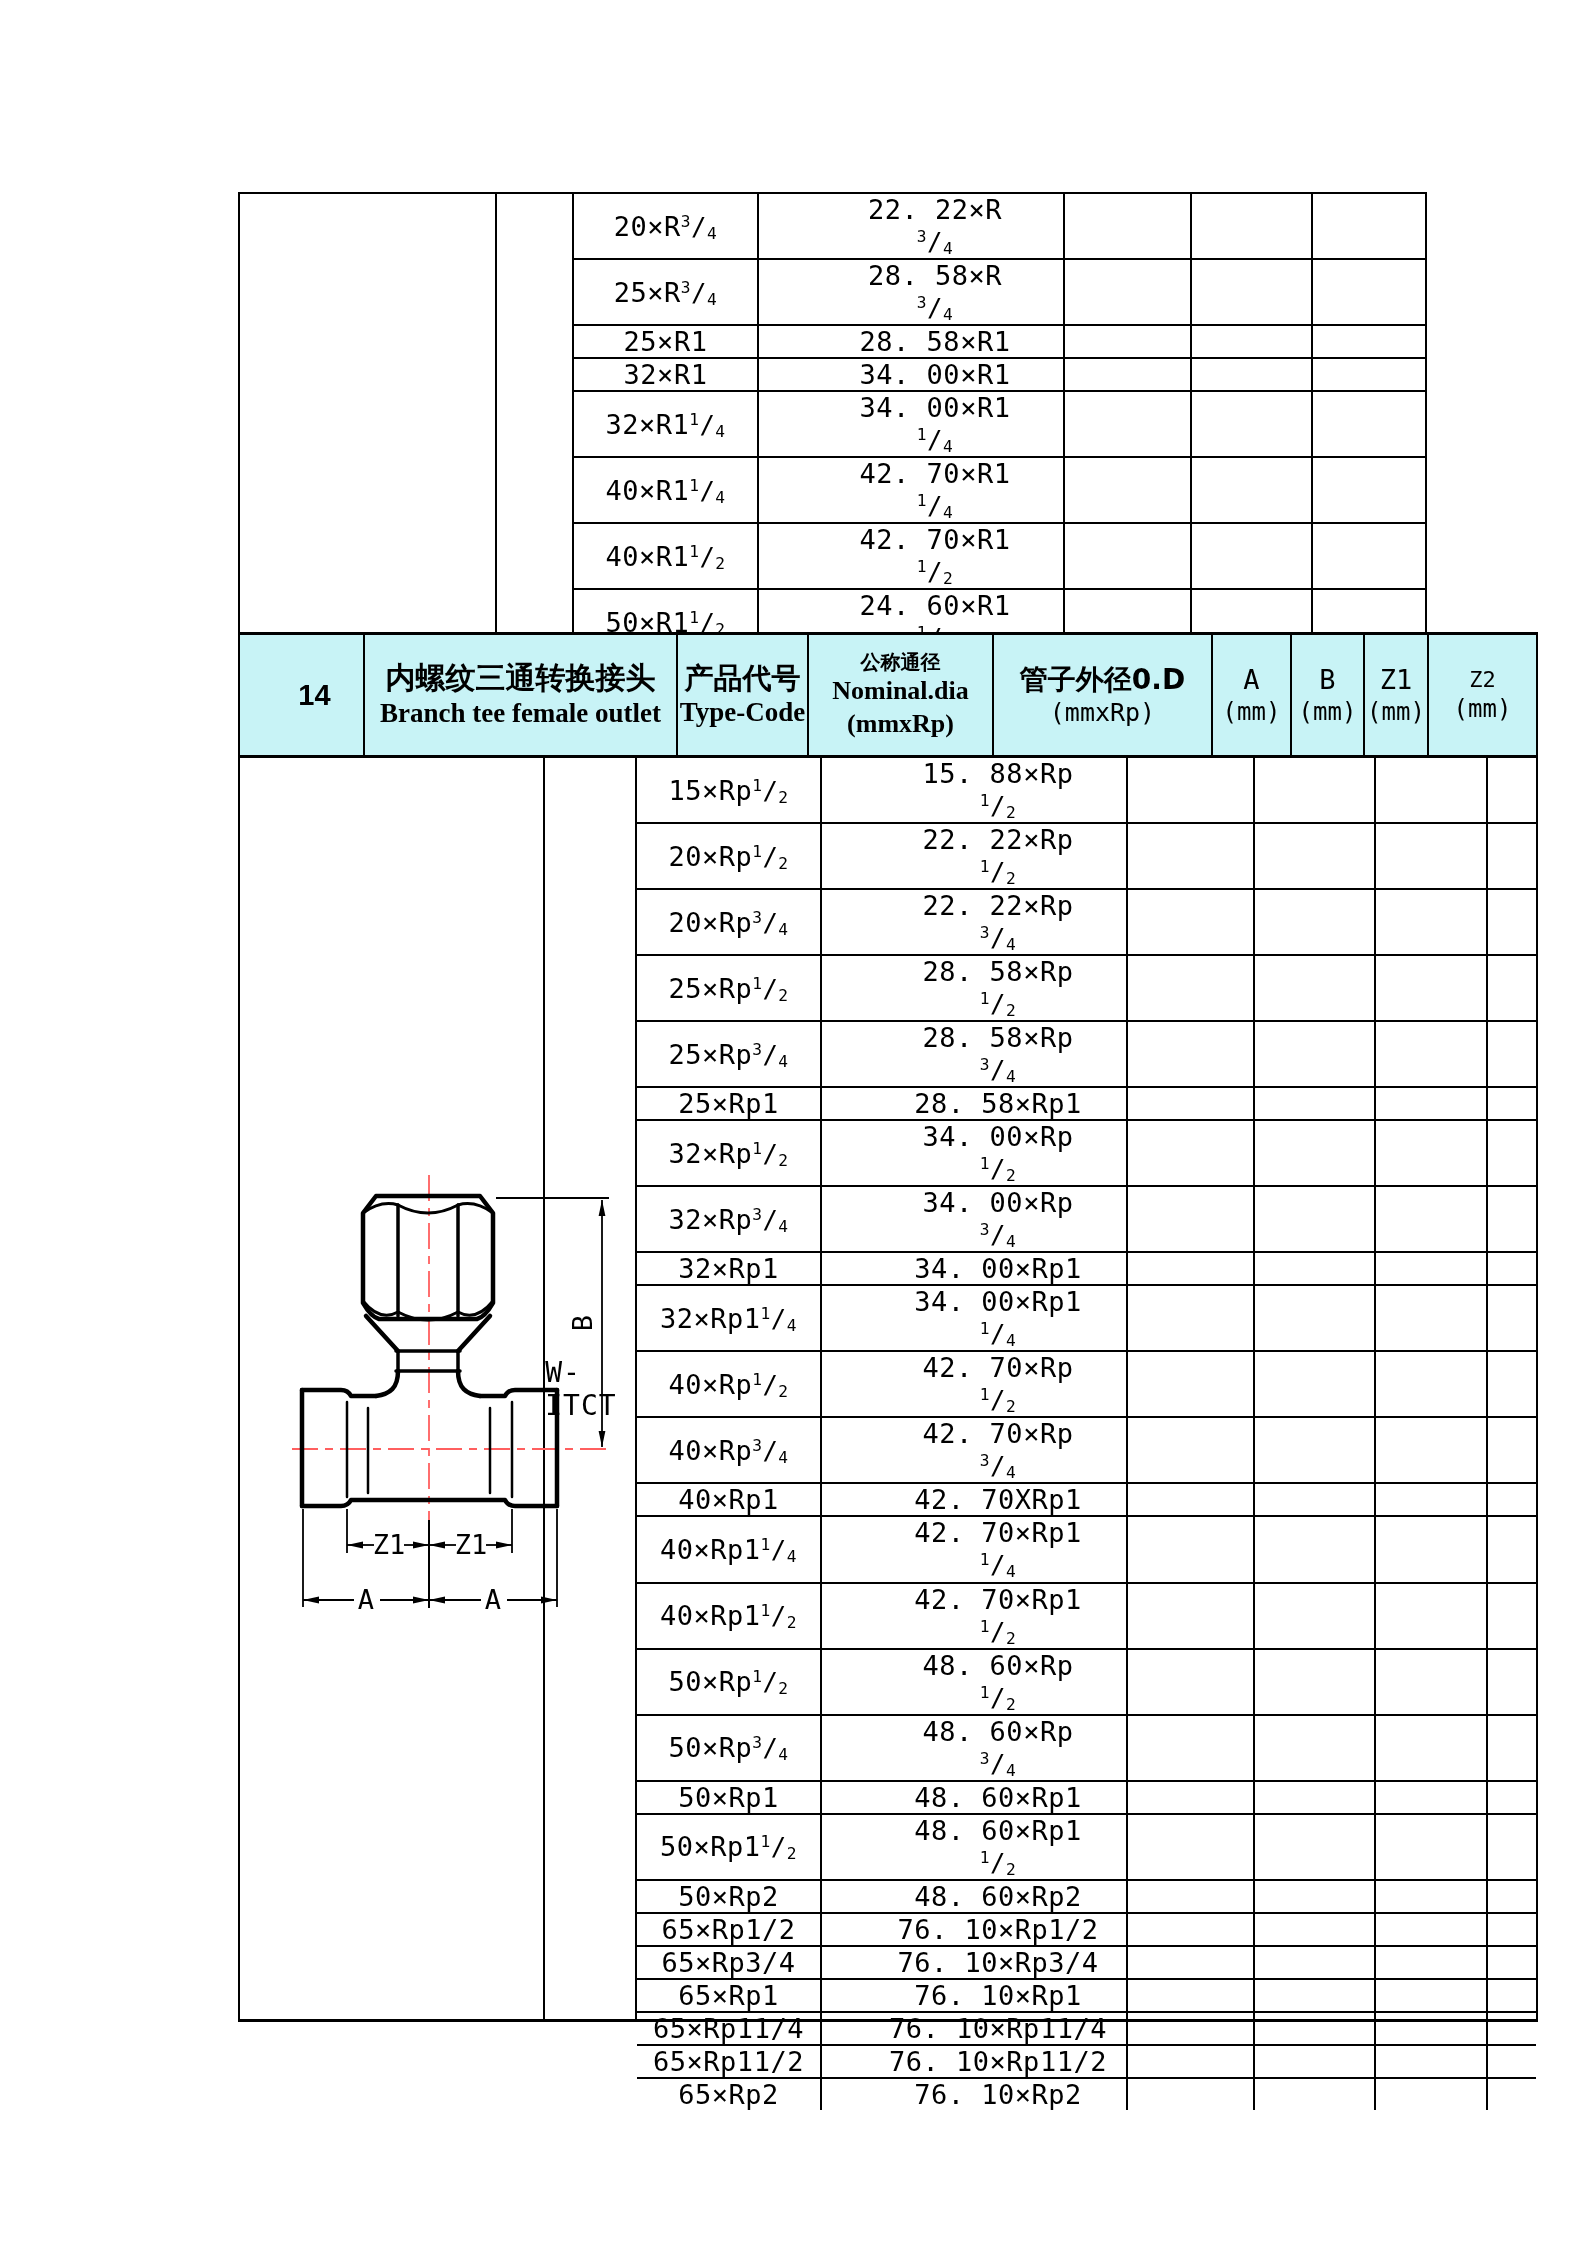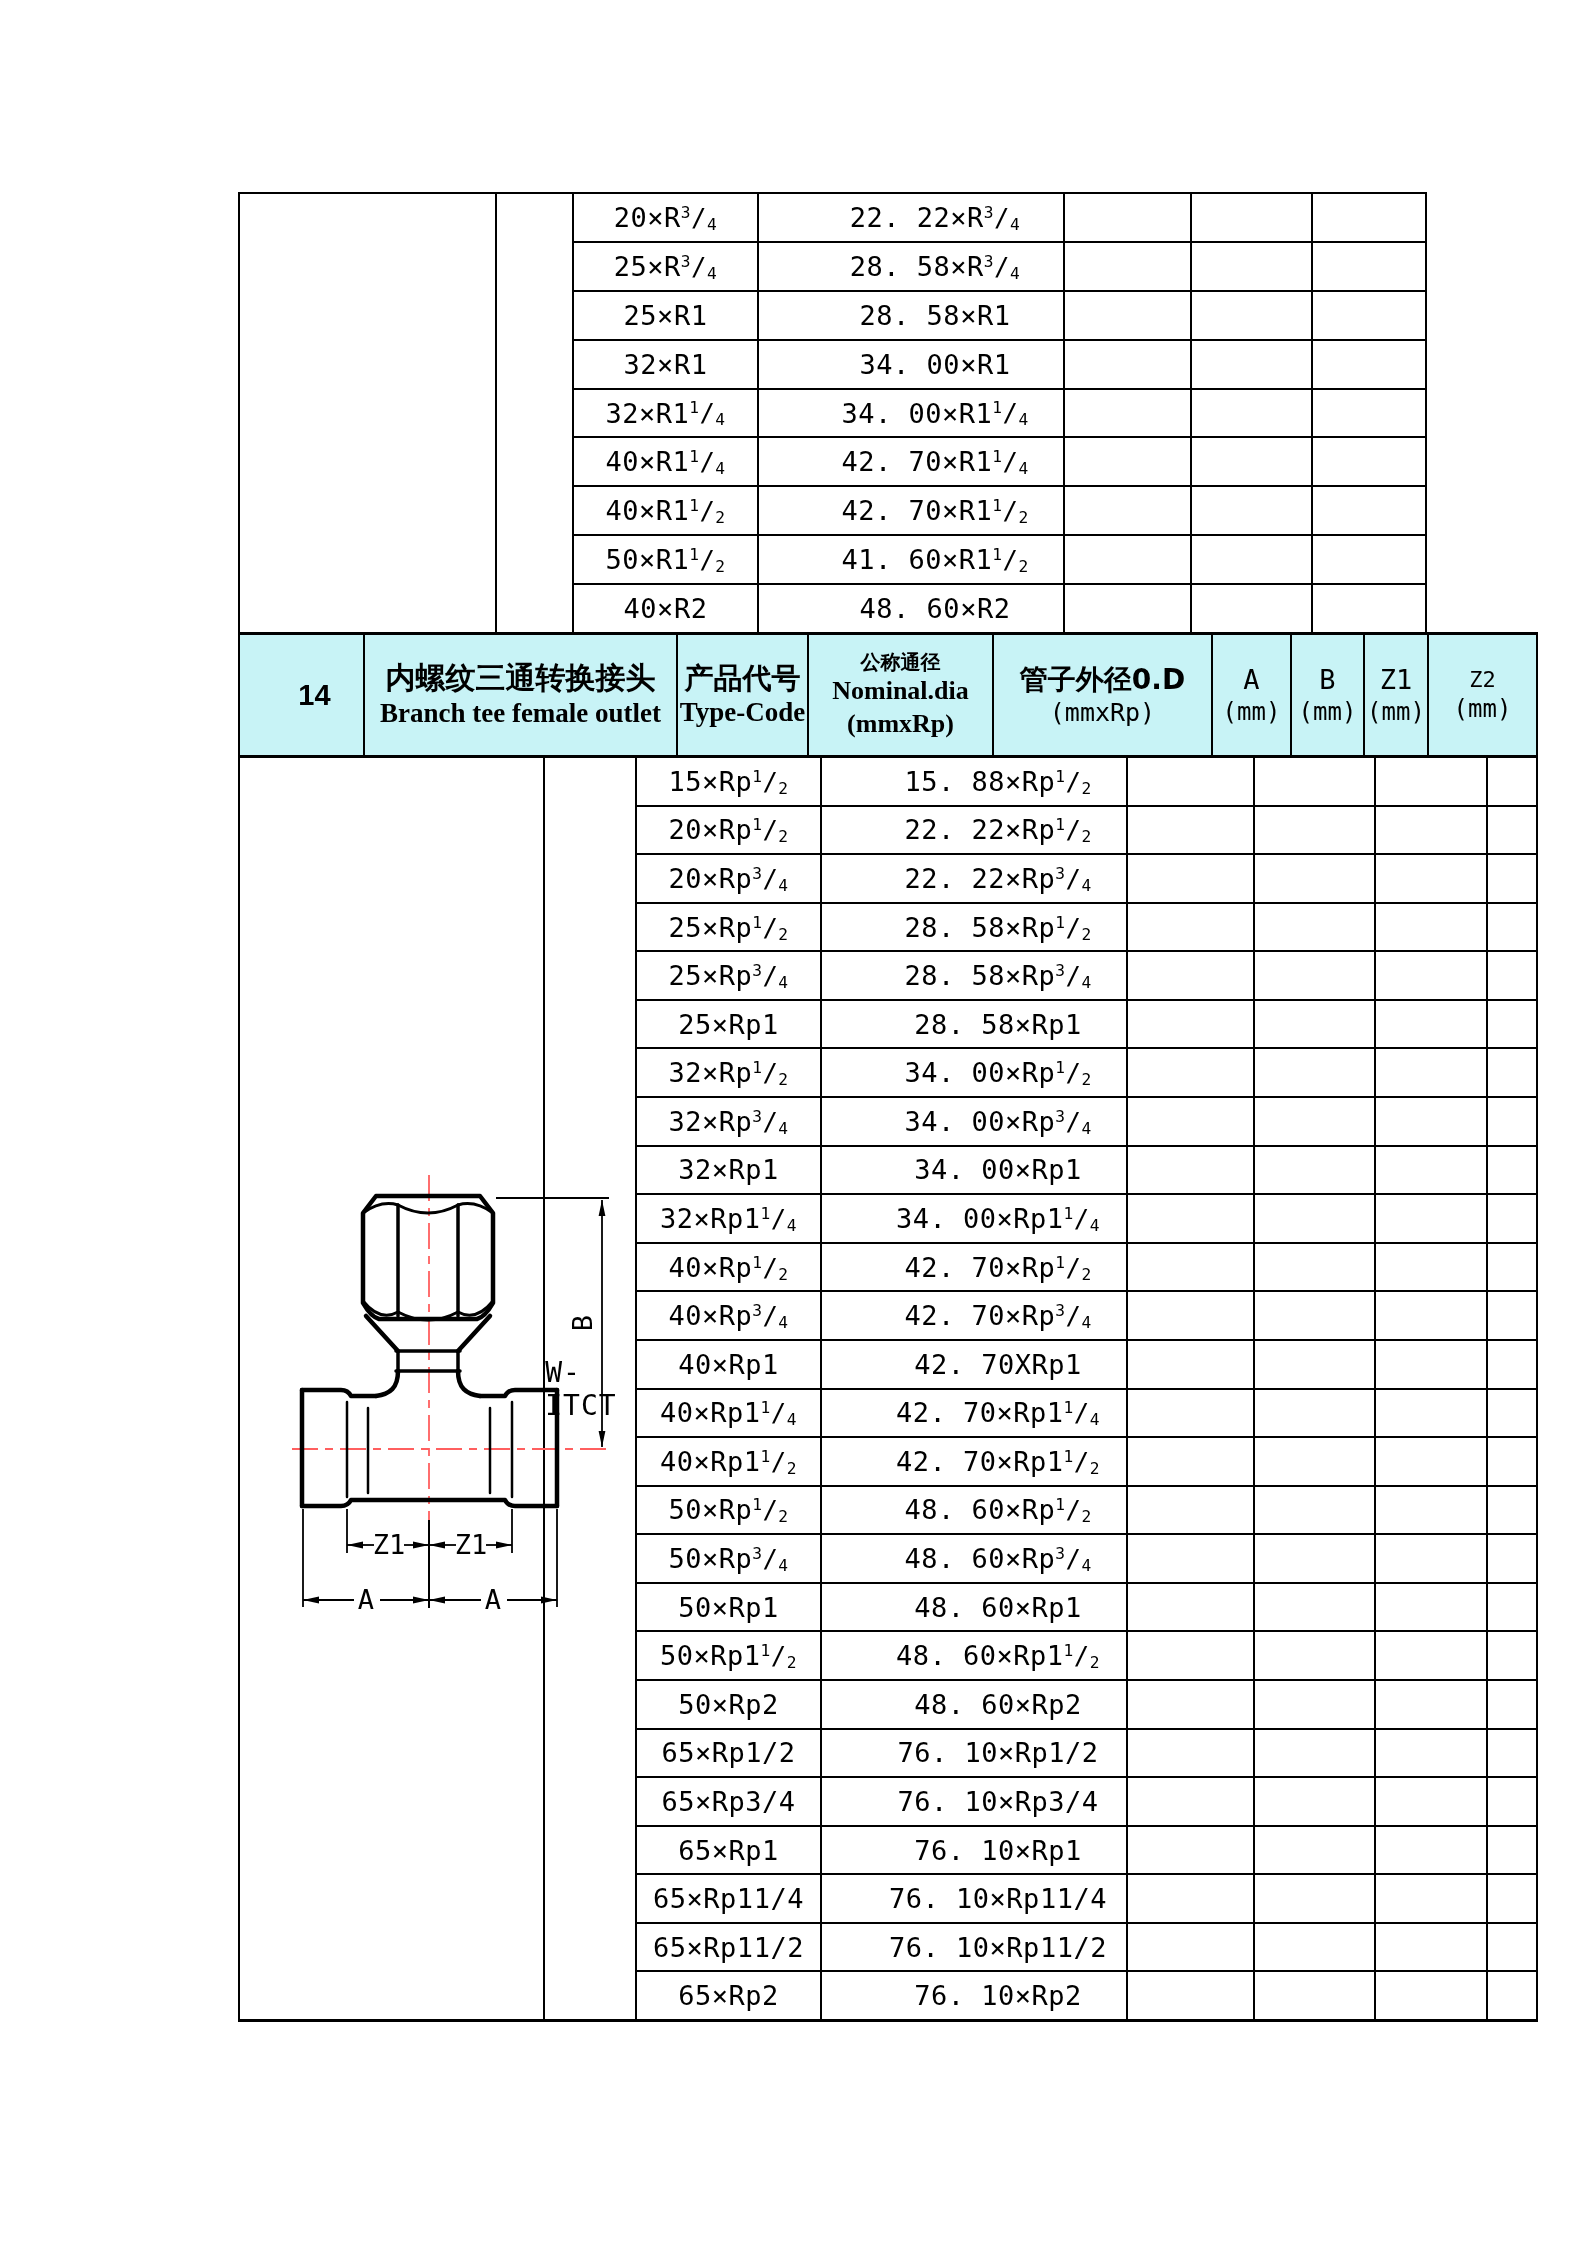--- a/index.html
+++ b/index.html
@@ -11,21 +11,21 @@
 
   .vcell{box-sizing:border-box;border-right:2px solid #000;}
   .left-big{width:438px;position:relative;}
   .tc-col{width:131px;display:flex;align-items:center;justify-content:center;}
   .rows{flex:1;display:flex;flex-direction:column;}
   .row{flex:1;display:flex;border-bottom:2px solid #000;box-sizing:border-box;gap:48px;}
   .row:last-child{border-bottom:none;}
   .c{box-sizing:border-box;border-right:2px solid #000;display:flex;align-items:center;justify-content:center;overflow:hidden;}
   .c:last-child{border-right:none;}
   .c-nom{width:185px;}
-  .c-od{width:258px;}
+  .c-od{width:258px;flex-direction:column;}
   .c-a{width:79px;}
   .c-b{width:73px;}
   .c-z1{width:64px;}
   .c-z2{flex:1;}
 
   .val{font-size:27px;letter-spacing:0.5px;white-space:nowrap;}
   .sup{font-size:0.6em;vertical-align:0.5em;}
   .sub{font-size:0.6em;vertical-align:-0.25em;}
   .slash{font-size:0.95em;}
 
@@ -142,21 +142,21 @@
       <div class="c c-a val"></div>
       <div class="c c-b val"></div>
       <div class="c c-z1 val"></div>
     </div>
       <div class="row">
       <div class="c c-nom val">
         <span>50×R1</span>
           <span class="frac"><span class="sup">1</span><span class="slash">/</span><span class="sub">2</span></span>
       </div>
       <div class="c c-od val">
-        <span>41. 60×R1</span>
+        <span>24. 60×R1</span>
           <span class="frac"><span class="sup">1</span><span class="slash">/</span><span class="sub">2</span></span>
       </div>
       <div class="c c-a val"></div>
       <div class="c c-b val"></div>
       <div class="c c-z1 val"></div>
     </div>
       <div class="row">
       <div class="c c-nom val">
         <span>40×R2</span>
       </div>

